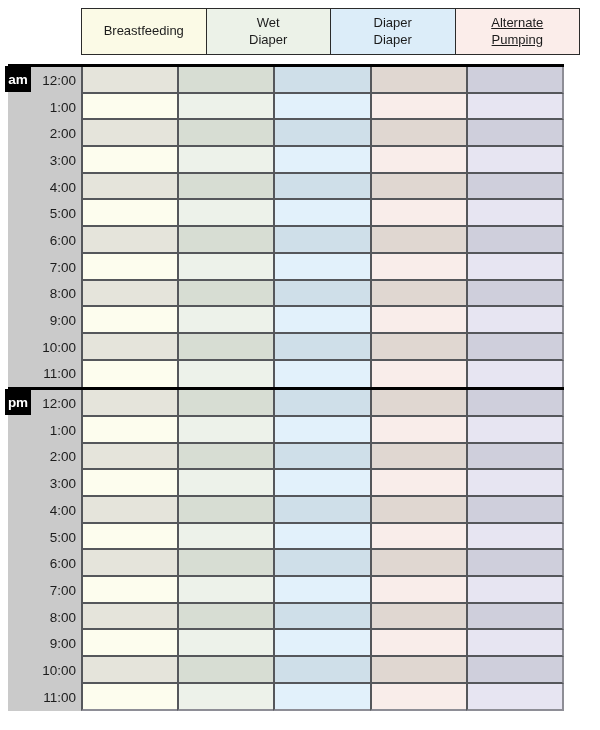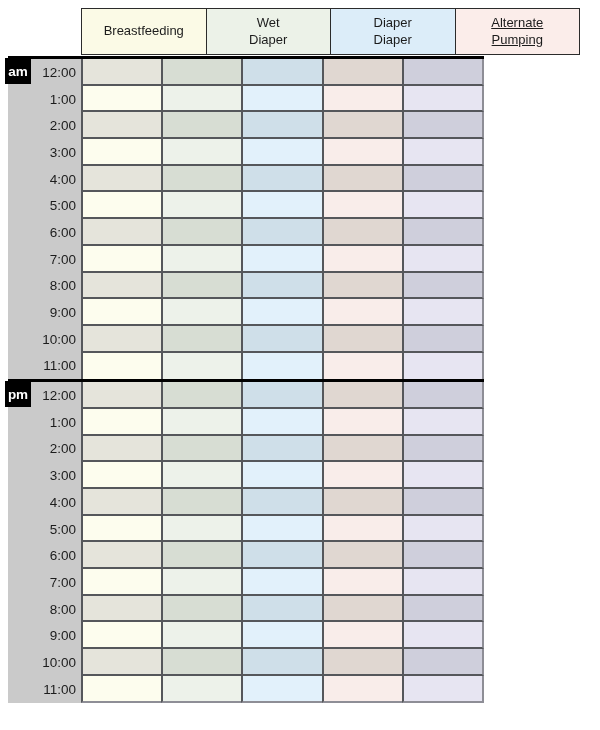--- a/index.html
+++ b/index.html
@@ -37,22 +37,22 @@
     text-align: center;
     font-size: 13px;
     line-height: 1.25;
     color: var(--text, #1c1c1c);
   }
   .header-cell:first-child { margin-left: 0; }
   
   .grid-body {
     position: absolute;
     left: 8px;
-    top: 56px;
-    width: 476px;
+    top: 64px;
+    width: 556px;
     text-align: right;
   }
   .section {
     position: relative;
     border-top: 3px solid var(--section-divider, #000000);
   }
   .row {
     display: flex;
     height: 26.7px;
   }

